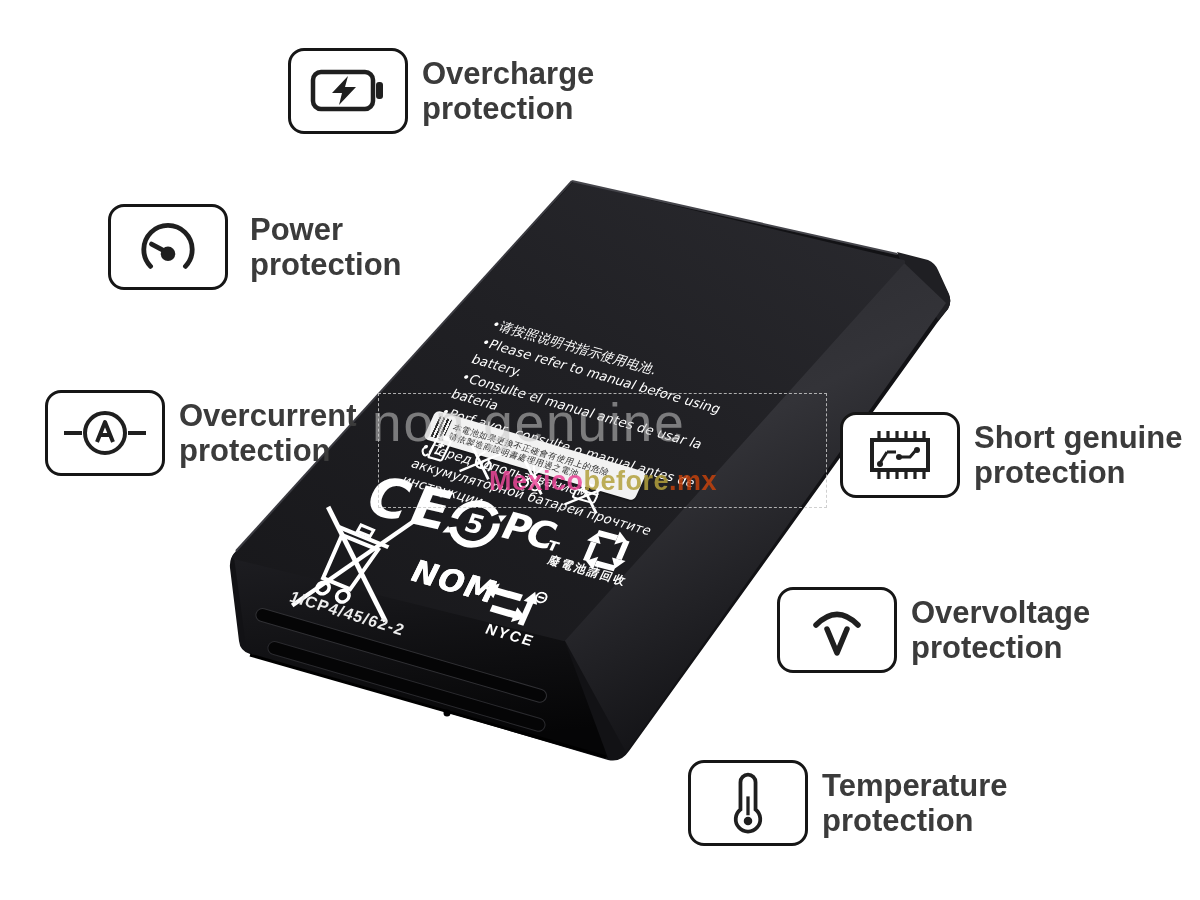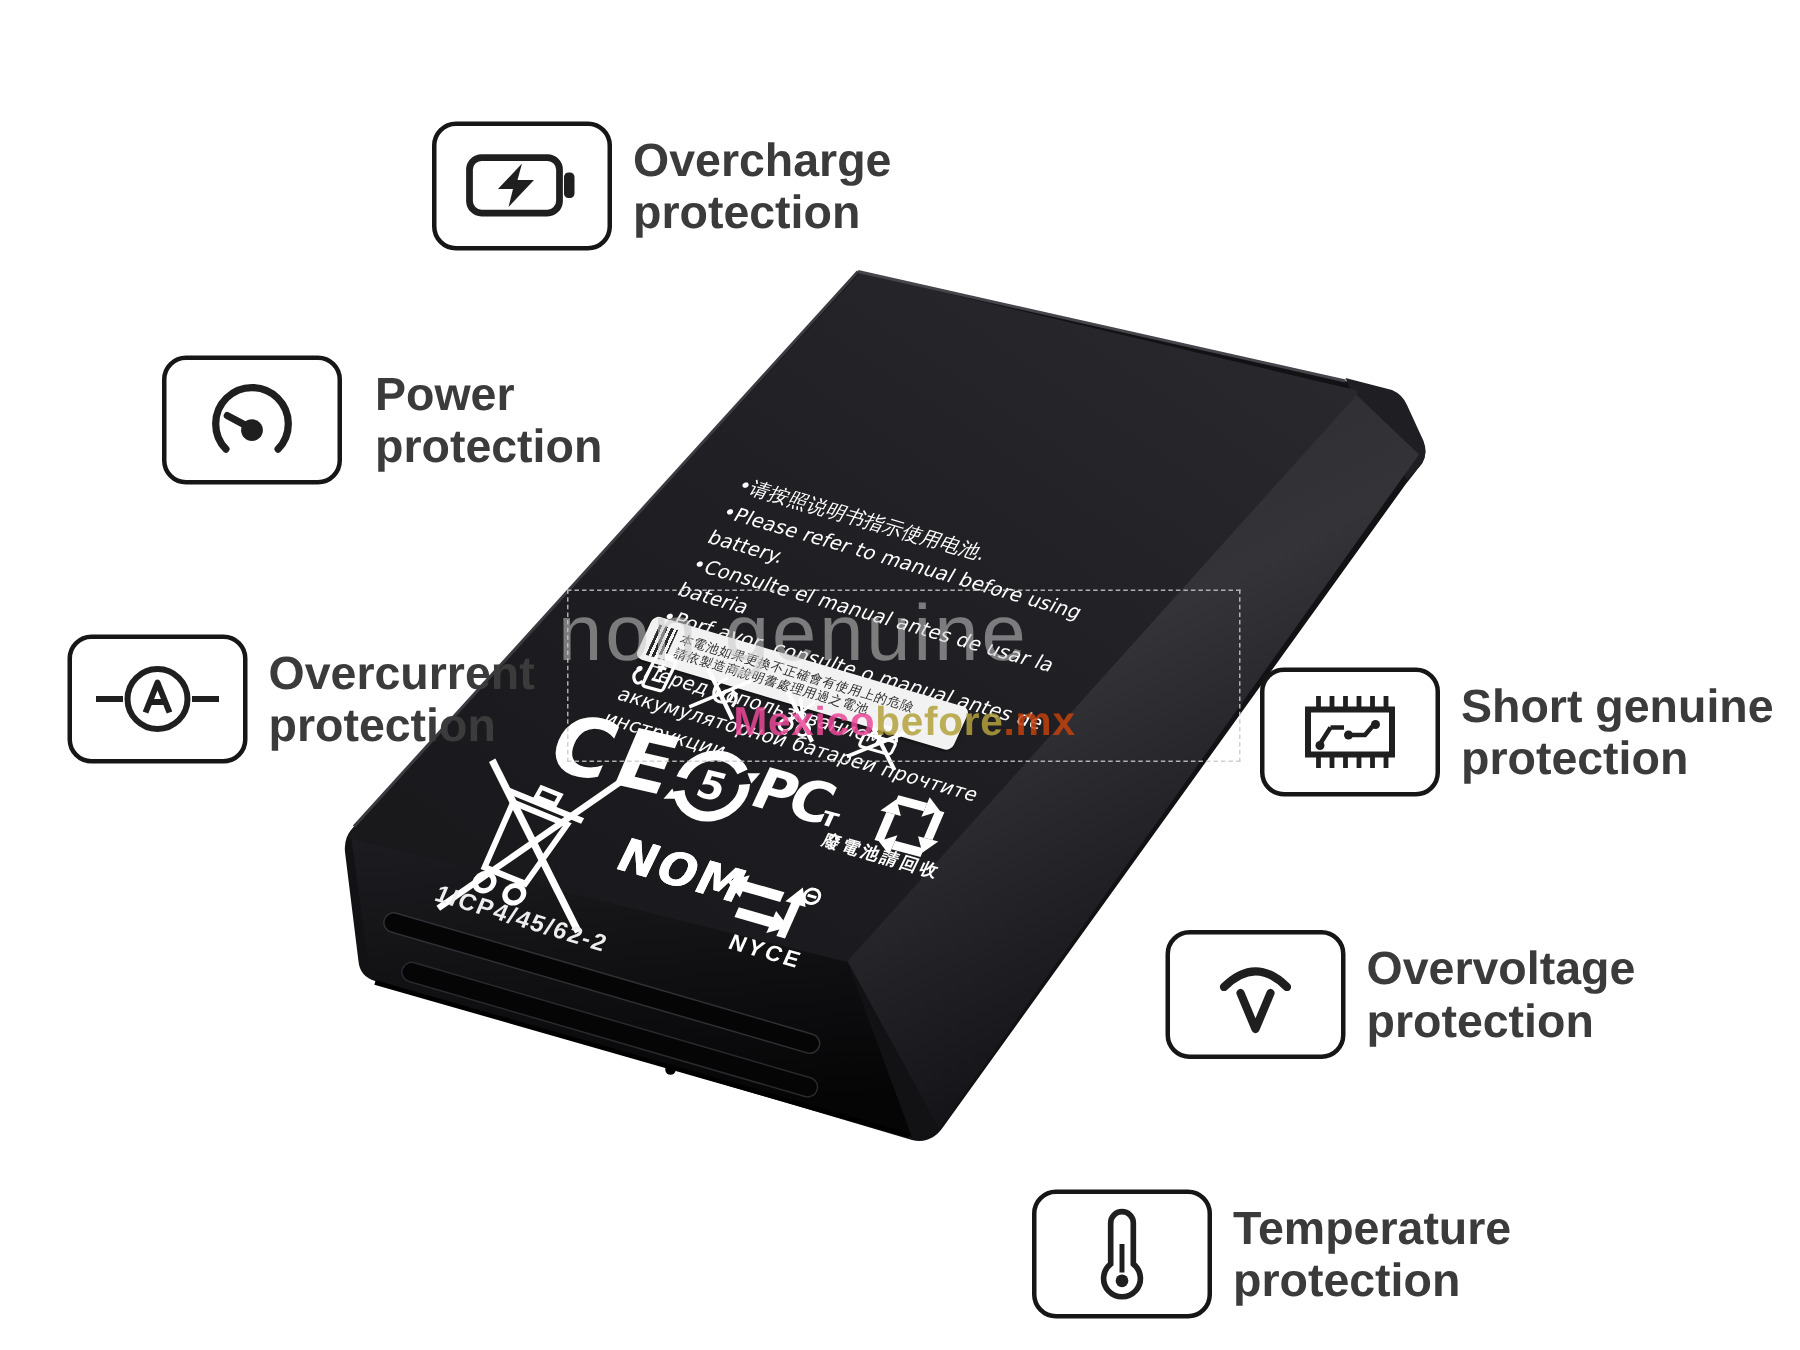--- a/index.html
+++ b/index.html
@@ -1,21 +1,21 @@
 <!DOCTYPE html>
 <html><head>
 <meta charset="utf-8">
 <style>
   html,body{margin:0;padding:0;}
   body{width:1200px;height:900px;background:#ffffff;overflow:hidden;
        font-family:"Liberation Sans",sans-serif;}
   .stage{position:relative;width:1200px;height:900px;background:#fff;}
 
   
-  .callout{position:absolute;display:flex;align-items:center;gap:14px;z-index:6;margin-top:33px;}
+  .callout{position:absolute;display:flex;align-items:center;gap:14px;z-index:6;}
   .ibox{width:114px;height:80px;background:#fff;border:3px solid #161616;border-radius:16px;
         display:flex;align-items:center;justify-content:center;flex:0 0 auto;}
   .ctext{font-weight:700;font-size:31px;line-height:35px;color:#3b3b3b;letter-spacing:0;}
   .ctext span{display:block;}
 
   
   .fi{position:absolute;transform-origin:0 0;color:#ffffff;z-index:2;}
   .instr{width:274px;font-size:13px;line-height:1.42;letter-spacing:.2px;
          font-family:"DejaVu Sans",sans-serif;}
   .instr div{margin:0 0 2px 0;}

